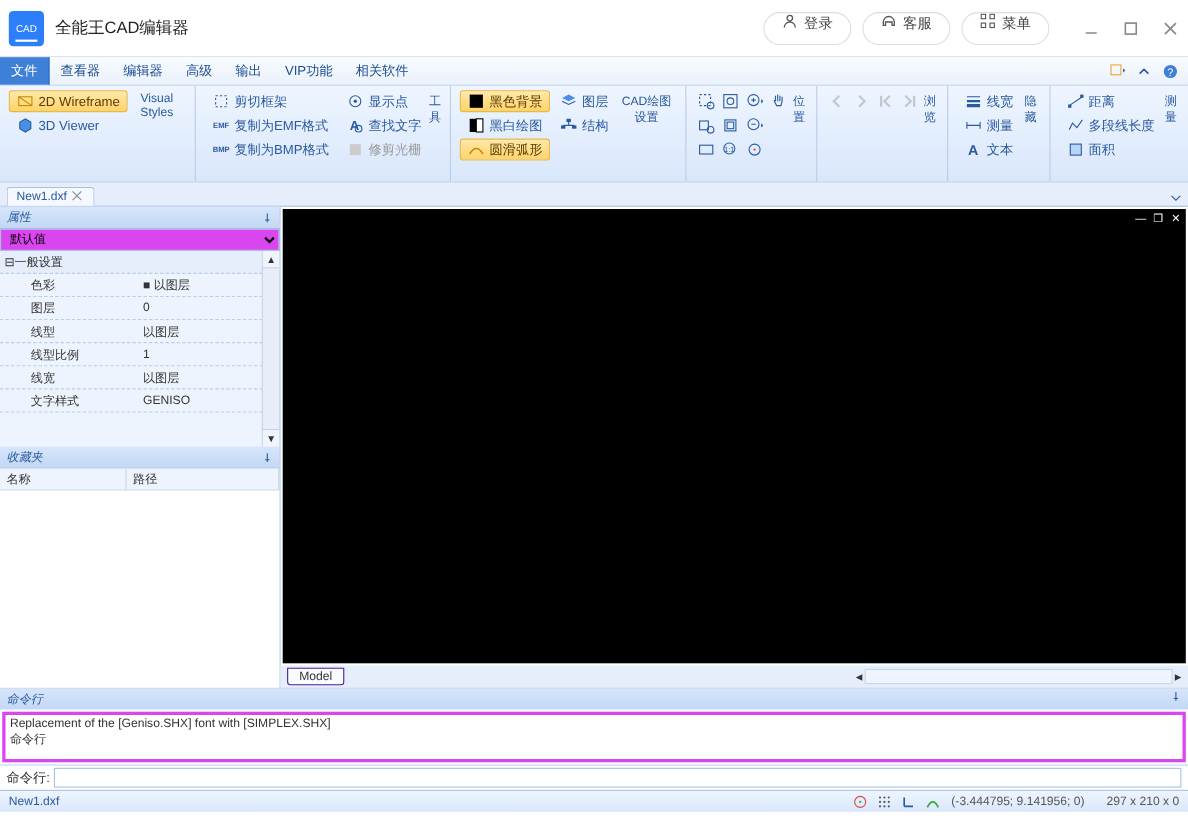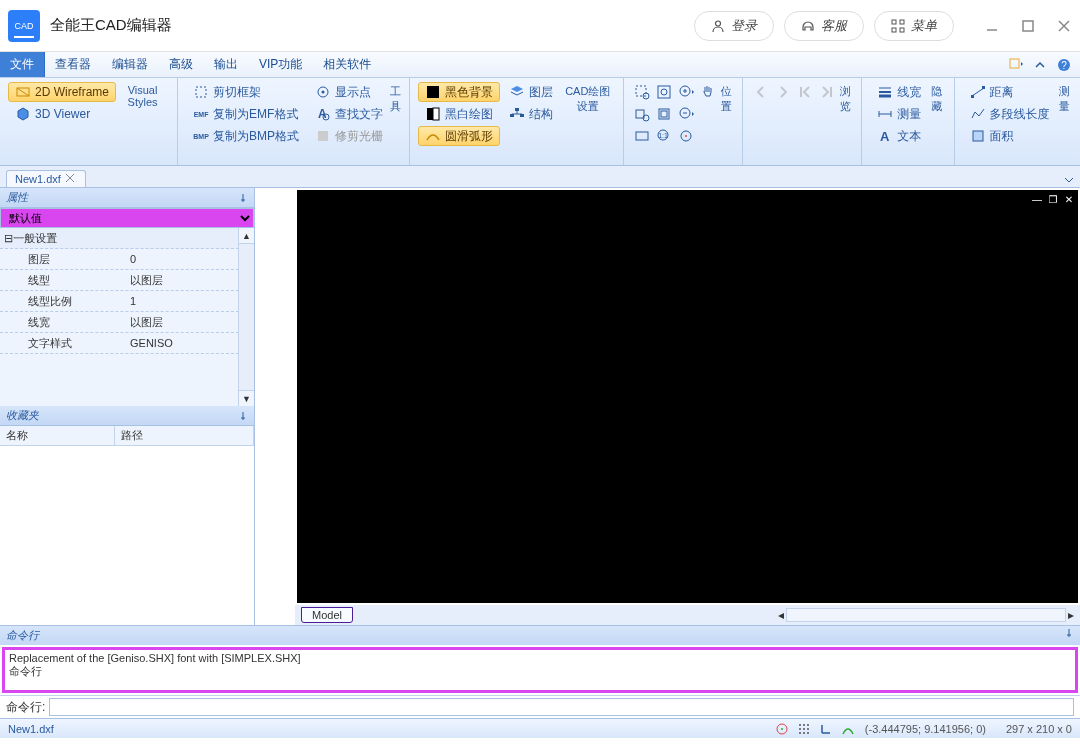--- a/index.html
+++ b/index.html
@@ -4,21 +4,21 @@
 <style>
 * { box-sizing: border-box; margin: 0; padding: 0; font-family: "Microsoft YaHei", sans-serif; }
 body { width: 1080px; height: 755px; background: #fff; font-size: 12px; color: #333; overflow: hidden; }
 
 
 .titlebar { height: 52px; display: flex; align-items: center; padding: 0 8px; border-bottom: 1px solid #e0e0e0; }
 .app-logo { width: 32px; height: 32px; background: #2d7ff9; border-radius: 4px; display: flex; align-items: center; justify-content: center; color: #fff; font-size: 9px; margin-right: 10px; position: relative; }
 .app-logo::after { content: ""; position: absolute; bottom: 4px; left: 6px; right: 6px; height: 2px; background: #fff; }
 .app-title { font-size: 15px; font-weight: 500; color: #222; flex: 0 0 auto; }
 .titlebar-spacer { flex: 1; }
-.titlebar-btn { height: 30px; padding: 0 16px; border: 1px solid #ddd; border-radius: 15px; background: #fff; display: flex; align-items: center; gap: 6px; margin-right: 10px; font-size: 13px; color: #444; cursor: pointer; font-style: italic; }
+.titlebar-btn { height: 30px; padding: 0 16px; border: 1px solid #ddd; border-radius: 15px; background: #fff; display: flex; gap: 6px; margin-right: 10px; font-size: 13px; color: #444; cursor: pointer; }
 .win-controls { display: flex; gap: 20px; margin-left: 20px; }
 .win-btn { width: 16px; height: 16px; cursor: pointer; color: #888; display: flex; align-items: center; justify-content: center; }
 
 
 .menubar { height: 26px; background: linear-gradient(#f8fbff, #eaf1fb); border-bottom: 1px solid #b8cde8; display: flex; align-items: stretch; }
 .menu-item { padding: 0 10px; display: flex; align-items: center; font-size: 12px; color: #1a4d8f; cursor: pointer; border-right: 1px solid transparent; }
 .menu-item.active { background: #3e7fd8; color: #fff; border-right: 1px solid #2d6cc5; }
 .menu-right { margin-left: auto; display: flex; align-items: center; gap: 8px; padding-right: 8px; }
 .menu-right-icon { width: 16px; height: 16px; cursor: pointer; display: flex; align-items: center; justify-content: center; }
 
@@ -34,21 +34,21 @@
 .ribbon-iconsmall { width: 20px; height: 20px; display: flex; align-items: center; justify-content: center; cursor: pointer; }
 .ribbon-iconrow { display: flex; gap: 2px; }
 
 
 .doctabs { height: 22px; background: #e6eefc; border-bottom: 1px solid #a8c1e3; display: flex; align-items: flex-end; padding-left: 6px; }
 .doctab { background: #f5f9ff; border: 1px solid #a8c1e3; border-bottom: none; padding: 2px 8px; font-size: 11px; color: #2a5a9e; display: flex; align-items: center; gap: 4px; border-radius: 3px 3px 0 0; }
 .doctab-close { width: 12px; height: 12px; cursor: pointer; }
 .doctabs-right { margin-left: auto; padding-right: 4px; }
 
 
-.main { display: flex; height: 437px; gap: 40px; }
+.main { display: flex; height: 437px; }
 .leftpanel { width: 255px; display: flex; flex-direction: column; background: #eef4fe; border-right: 1px solid #a8c1e3; }
 .panel-header { background: linear-gradient(#d6e5fb, #c3d8f5); border-bottom: 1px solid #a8c1e3; padding: 2px 6px; font-size: 11px; color: #2a5a9e; font-style: italic; display: flex; align-items: center; }
 .panel-pin { margin-left: auto; cursor: pointer; }
 .prop-dropdown { width: 100%; height: 20px; border: 1px solid #a8c1e3; background: #d946ef; font-size: 11px; padding: 0 4px; }
 .prop-table { flex: 0 0 auto; overflow-y: auto; height: 178px; position: relative; }
 .prop-scroll { position: absolute; right: 0; top: 0; bottom: 0; width: 16px; background: #e8eef9; border-left: 1px solid #c3d3eb; }
 .prop-scroll-btn { height: 16px; display: flex; align-items: center; justify-content: center; background: #f0f5fd; border-bottom: 1px solid #c3d3eb; cursor: pointer; font-size: 9px; }
 .prop-row { display: flex; border-bottom: 1px dashed #b8cde8; min-height: 21px; align-items: center; font-size: 11px; }
 .prop-row.group { background: #e6eefc; font-weight: 500; padding-left: 4px; }
 .prop-key { width: 130px; padding-left: 28px; color: #333; }
@@ -509,20 +509,24 @@
     </div>
     <select class="prop-dropdown">
       <option>默认值</option>
     </select>
     <div class="prop-table">
       <div class="prop-row group">
           <span>⊟ </span>
           <span>一般设置</span>
         </div>
       <div class="prop-row">
+          <div class="prop-key">色彩</div>
+          <div class="prop-val">■ <span>以图层</span></div>
+        </div>
+      <div class="prop-row">
           <div class="prop-key">图层</div>
           <div class="prop-val">0</div>
         </div>
       <div class="prop-row">
           <div class="prop-key">线型</div>
           <div class="prop-val">以图层</div>
         </div>
       <div class="prop-row">
           <div class="prop-key">线型比例</div>
           <div class="prop-val">1</div>

